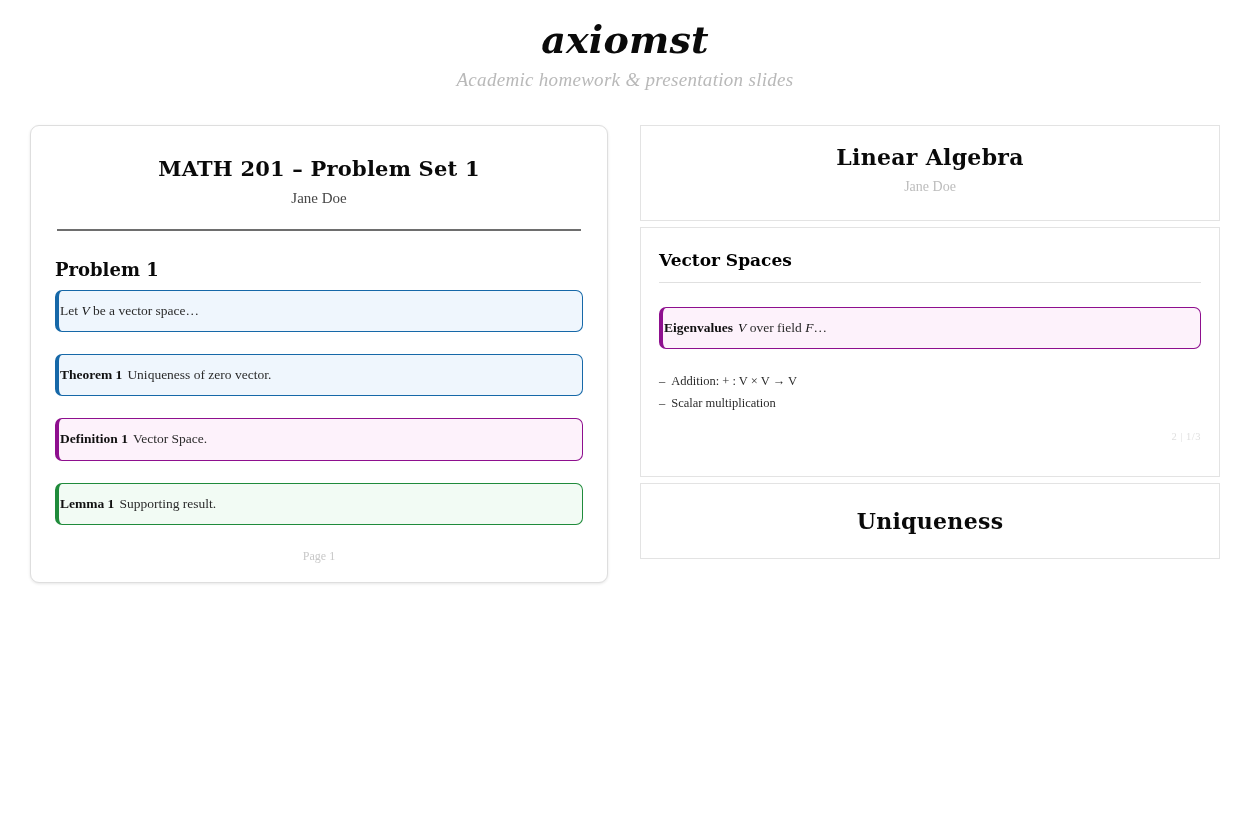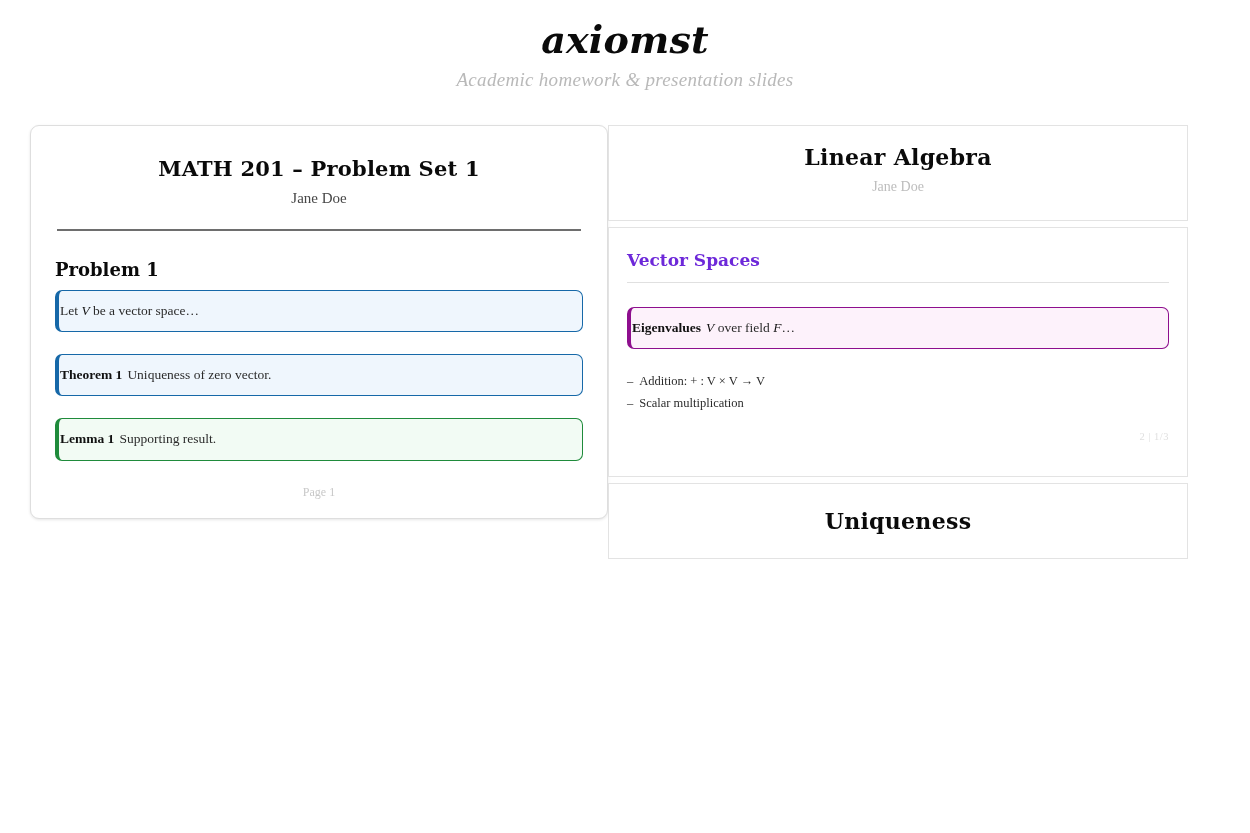--- a/index.html
+++ b/index.html
@@ -45,20 +45,21 @@
   }
 
   
   .workspace {
     position: absolute;
     top: 125px;
     left: 0;
     width: 1250px;
     display: flex;
     align-items: flex-start;
+    gap: 32px;
     padding: 0 30px;
     box-sizing: border-box;
   }
 
   
   .doc-card {
     width: 578px;
     box-sizing: border-box;
     background: #ffffff;
     border: 1px solid #dededede;
@@ -182,21 +183,21 @@
 
   .slide--content {
     height: 250px;
     position: relative;
     padding: 22px 18px 14px 18px;
   }
   .slide-heading {
     font-family: "DejaVu Serif", "Liberation Serif", serif;
     font-size: 17px;
     font-weight: 700;
-    color: #6d28d9;
+    color: #000000;
     margin-bottom: 12px;
   }
   .slide-divider {
     height: 1px;
     background: #e0e0e0;
     margin-bottom: 24px;
   }
   .slide-bullets {
     margin-top: 22px;
     font-size: 12.5px;
@@ -245,20 +246,23 @@
       <div class="doc-section-heading">Problem 1</div>
 
       <div class="callout callout--blue">
         <span class="body">Let </span><span class="mathvar">V</span><span class="body"> be a vector space…</span>
       </div>
 
       <div class="callout callout--blue">
         <span class="label">Theorem 1</span><span class="body">Uniqueness of zero vector.</span>
       </div>
 
+      <div class="callout callout--purple">
+        <span class="label">Definition 1</span><span class="body">Vector Space.</span>
+      </div>
 
       <div class="callout callout--green">
         <span class="label">Lemma 1</span><span class="body">Supporting result.</span>
       </div>
 
       <div class="doc-footer">Page 1</div>
     </div>
 
     <div class="deck-viewport">
       <div class="deck-scroll">

